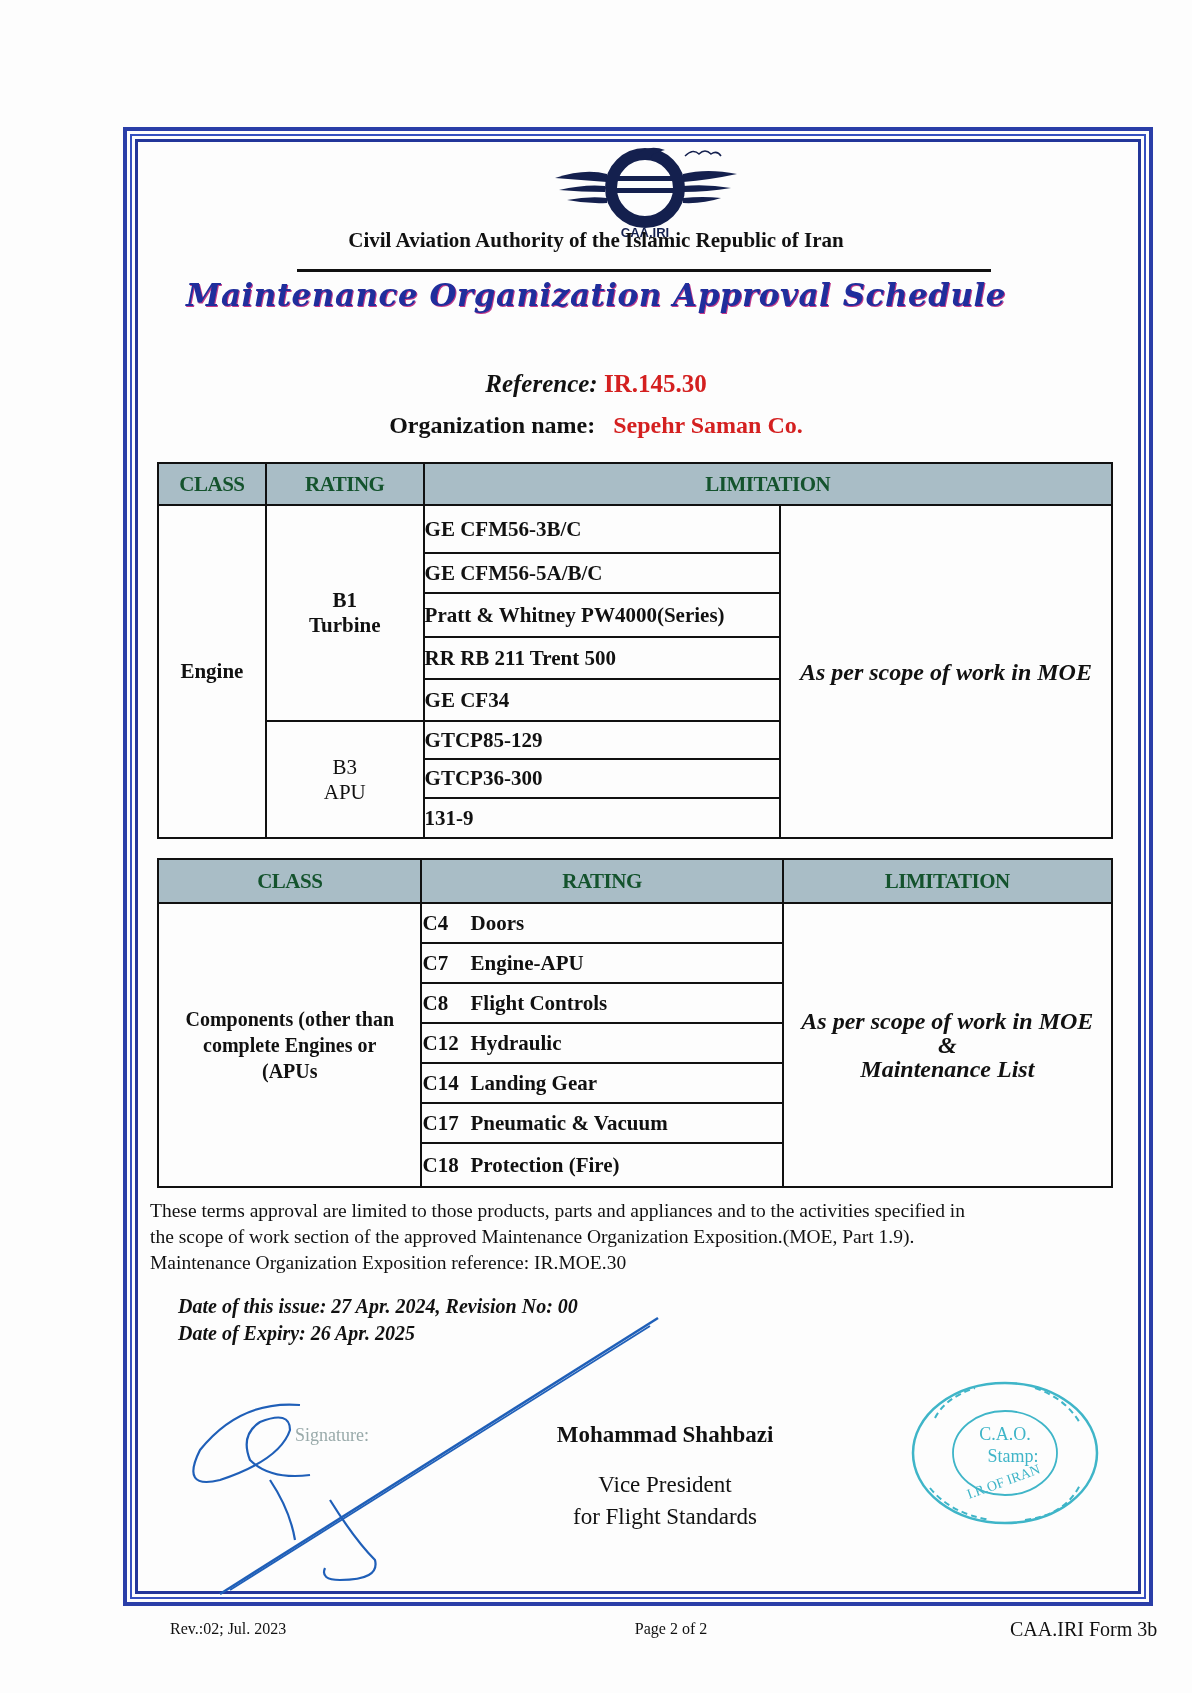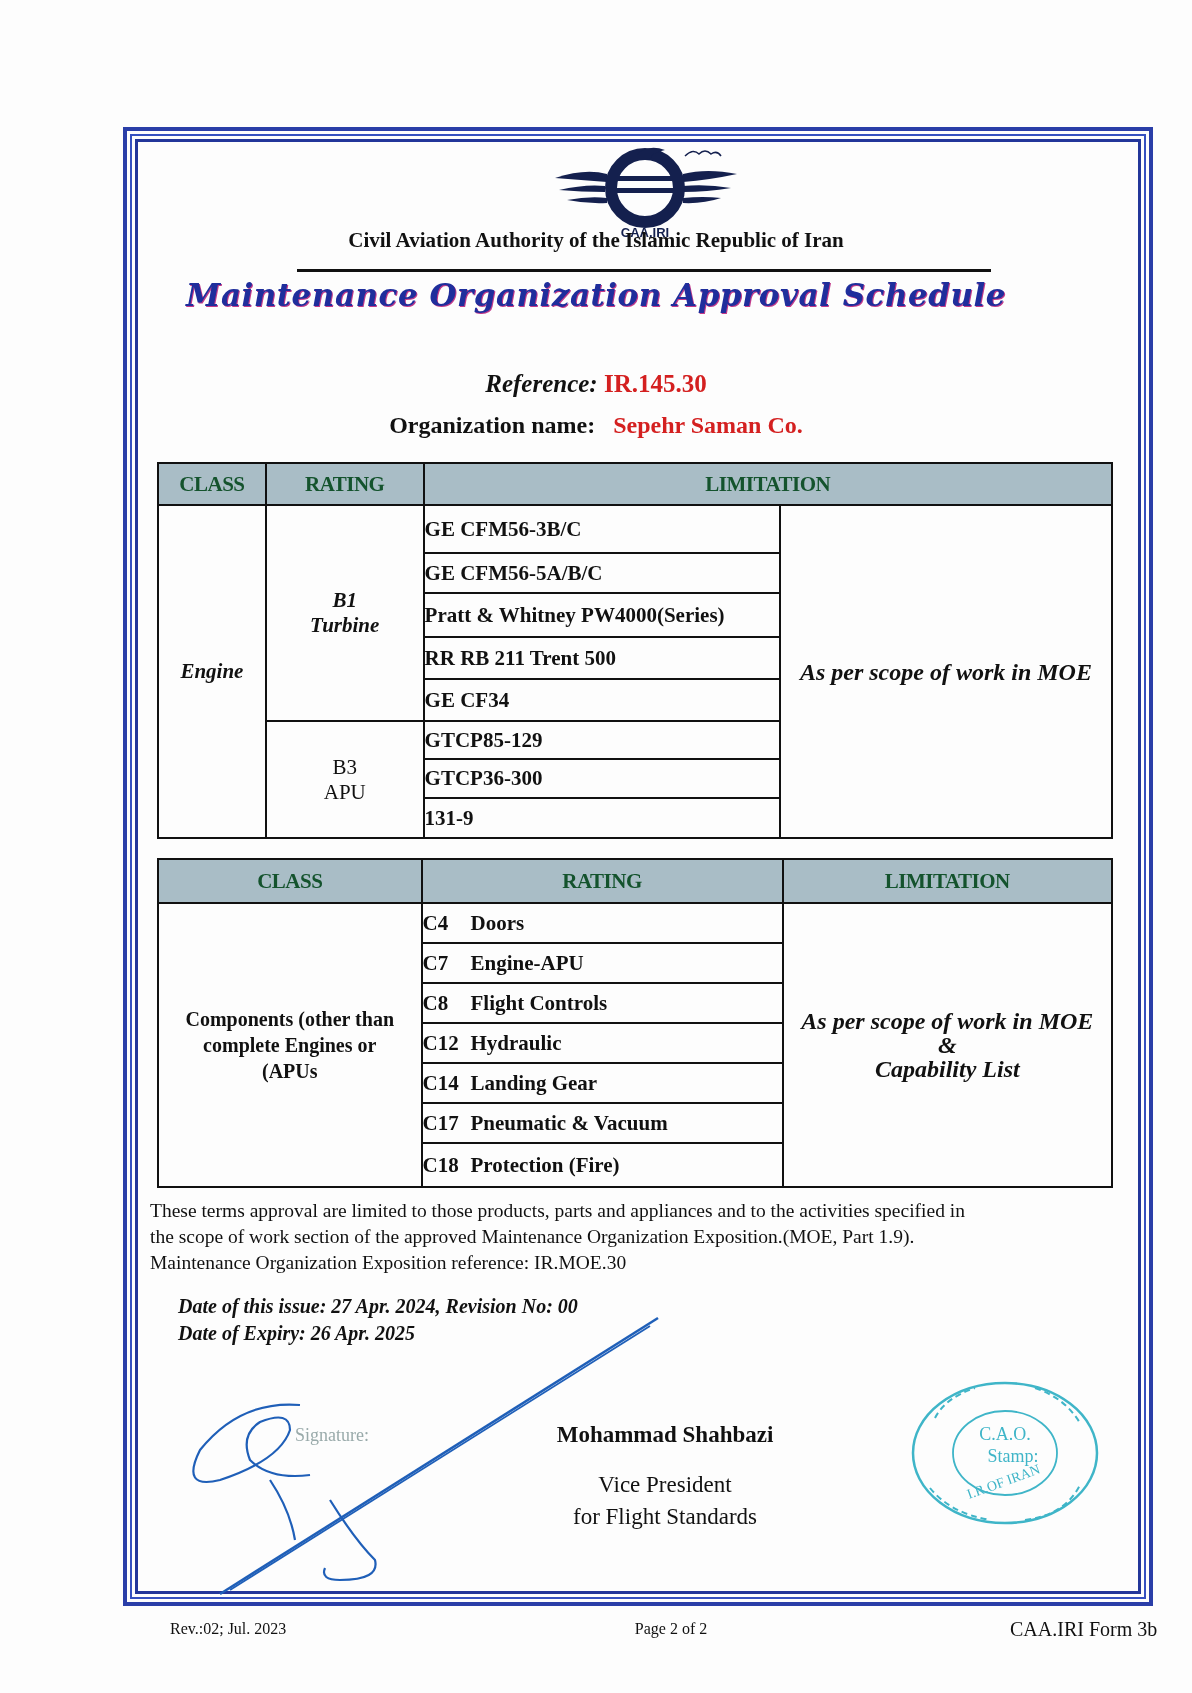--- a/index.html
+++ b/index.html
@@ -19,21 +19,21 @@
   .reference .lbl{font-style:italic;}
   .red{color:#d42020;}
   .orgname{left:0;width:1192px;top:412px;text-align:center;font-size:24px;font-weight:bold;}
   .orgname .val{margin-left:12px;text-align:center;}
 
   table.grid{position:absolute;border-collapse:collapse;font-family:"Liberation Serif",serif;}
   table.grid td, table.grid th{border:2.5px solid #111;padding:0;}
   th.hdr{background:#a9bdc6;color:#14532d;font-weight:bold;font-size:21px;height:40px;text-align:center;letter-spacing:-0.5px;}
   td.item{font-weight:bold;font-size:21px;padding-left:10px;height:38px;text-align:left;}
   td.center{text-align:center;vertical-align:middle;}
-  .italic-bold{font-style:italic;font-weight:bold;font-size:21px;}
+  .italic-bold{font-weight:bold;font-size:21px;}
   .plain-big{font-size:21px;}
   .limtxt{font-style:italic;font-weight:bold;font-size:24px;text-align:center;line-height:24px;}
   .comp-class{font-weight:bold;font-size:20px;line-height:26px;text-align:center;}
   .code{display:inline-block;width:48px;}
 
   .terms{left:150px;top:1198px;width:970px;font-size:19.5px;line-height:26px;}
   .dates{left:178px;top:1293px;font-style:italic;font-weight:bold;font-size:20px;line-height:27px;}
 
   .sig-label{left:295px;top:1425px;font-size:18px;color:#9aa;}
   .signer{left:0;width:1330px;top:1422px;text-align:center;font-weight:bold;font-size:23px;}
@@ -154,21 +154,21 @@
         <div>Components (other than</div>
         <div>complete Engines or</div>
         <div>(APUs</div>
       </div>
     </td>
     <td class="item" style="height:38px"><span class="code">C4</span><span>Doors</span></td>
     <td rowspan="7" class="center">
       <div class="limtxt">
         <div>As per scope of work in MOE</div>
         <div>&amp;</div>
-        <div>Capability List</div>
+        <div>Maintenance List</div>
       </div>
     </td>
   </tr>
   <tr>
         <td class="item" style="height:38px"><span class="code">C7</span><span>Engine-APU</span></td>
       </tr>
   <tr>
         <td class="item" style="height:38px"><span class="code">C8</span><span>Flight Controls</span></td>
       </tr>
   <tr>

